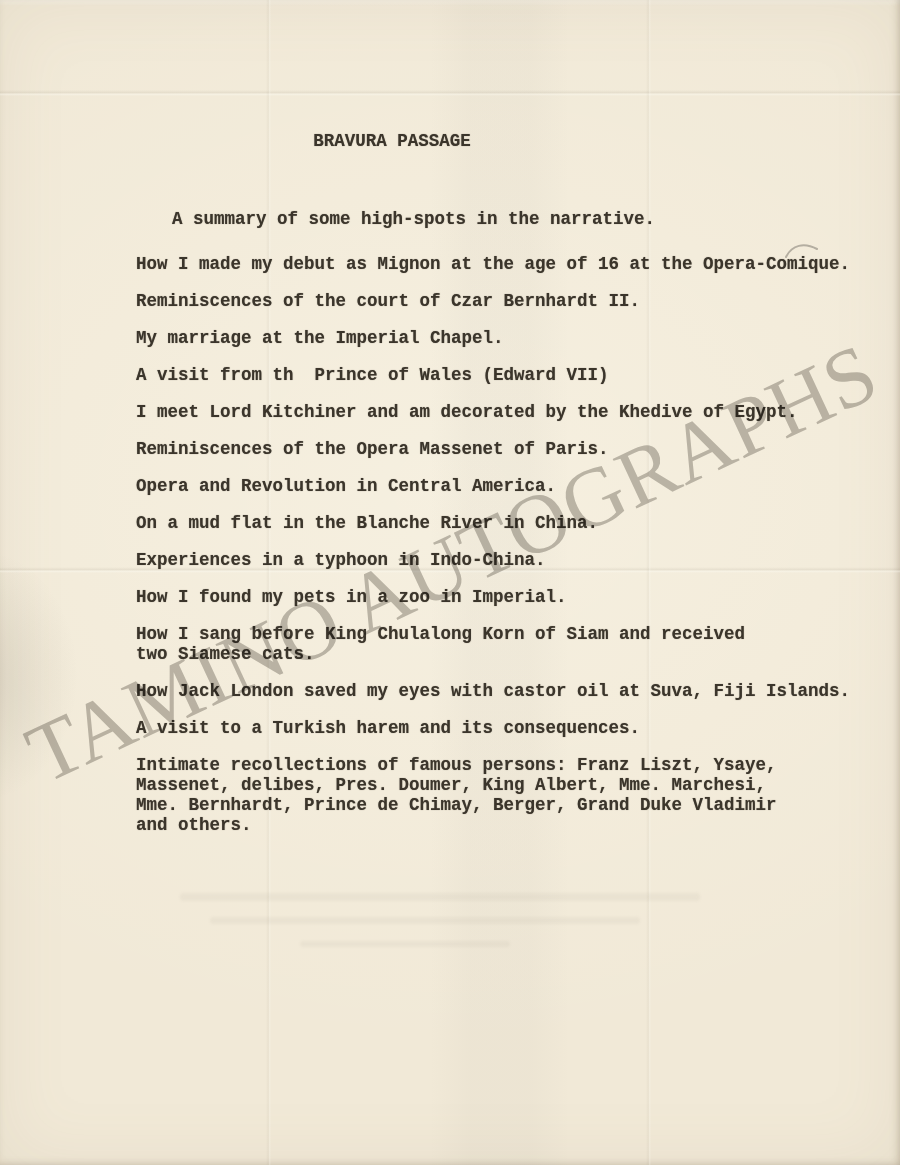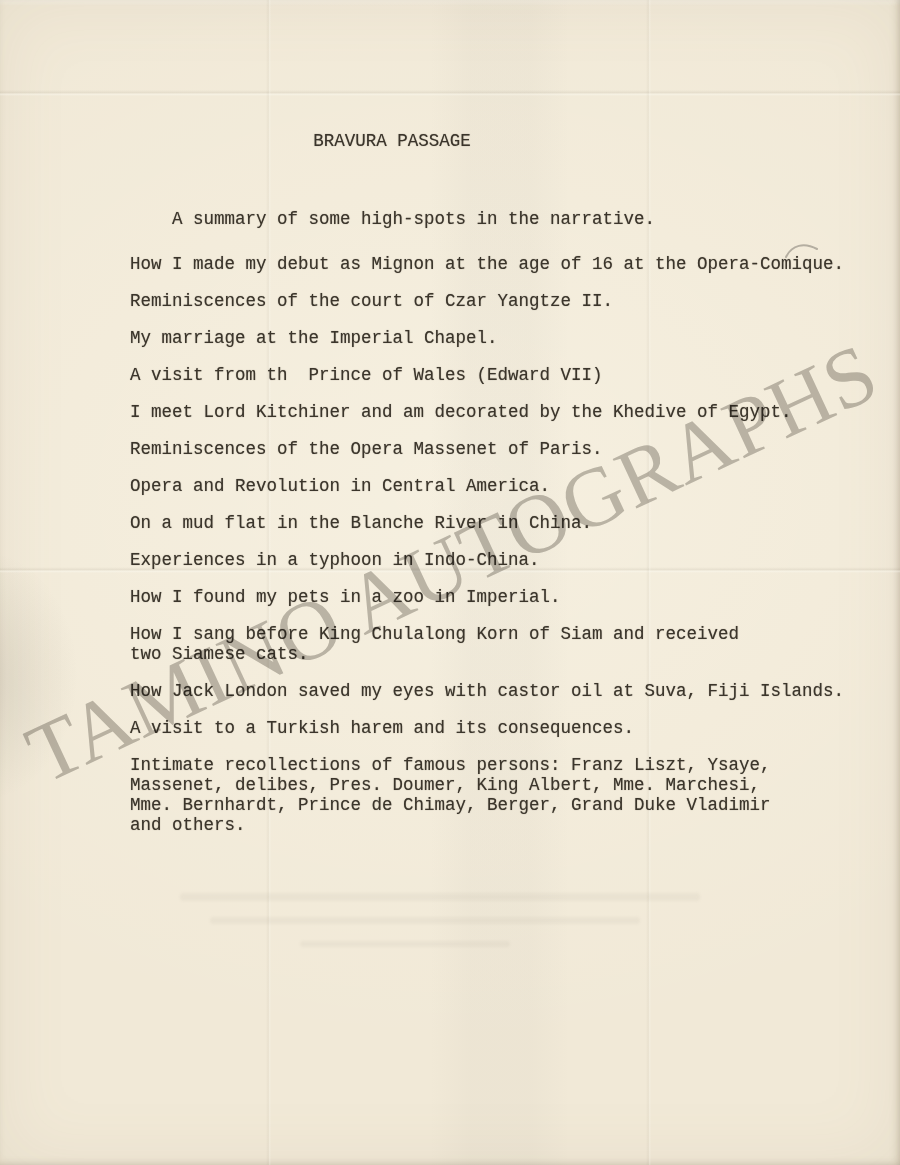--- a/index.html
+++ b/index.html
@@ -36,34 +36,34 @@
     background:linear-gradient(180deg, rgba(255,255,248,0) 0%, rgba(120,110,90,0.10) 45%, rgba(255,255,248,0.35) 70%, rgba(255,255,248,0) 100%);
   }
   .crease-v{
     top:0;height:1165px;width:5px;
     background:linear-gradient(90deg, rgba(120,110,90,0) 0%, rgba(120,110,90,0.07) 45%, rgba(255,255,248,0.25) 75%, rgba(255,255,248,0) 100%);
   }
   
   .doc{position:absolute;inset:0;color:var(--ink);}
   .type{
     font-size:17.5px;
-    font-weight:400;
+    font-weight:700;
     letter-spacing:0;
     color:var(--ink);
     text-shadow:0 0 1px rgba(59,53,43,0.55);
   }
   .header{
     position:absolute;left:130px;top:130px;width:524px;
     text-align:center;line-height:22px;
   }
   .summary{
     position:absolute;left:172px;top:209px;white-space:pre;
   }
   .items{
-    position:absolute;left:130px;top:254px;width:762px;
+    position:absolute;left:136px;top:254px;width:762px;
   }
   .item{
     white-space:pre-wrap;
     line-height:20px;
     margin:0 0 17px 0;
   }
   
   .watermark{
     position:absolute;left:452px;top:563px;
     transform:translate(-50%,-50%) rotate(-25deg);
@@ -94,21 +94,21 @@
 
   <div class="doc">
     <div class="header">
       <div class="type">BRAVURA PASSAGE</div>
     </div>
 
     <div class="summary type">A summary of some high-spots in the narrative.</div>
 
     <div class="items type">
         <div class="item">How I made my debut as Mignon at the age of 16 at the Opera-Comique.</div>
-        <div class="item">Reminiscences of the court of Czar Yangtze II.</div>
+        <div class="item">Reminiscences of the court of Czar Bernhardt II.</div>
         <div class="item">My marriage at the Imperial Chapel.</div>
         <div class="item">A visit from th  Prince of Wales (Edward VII)</div>
         <div class="item">I meet Lord Kitchiner and am decorated by the Khedive of Egypt.</div>
         <div class="item">Reminiscences of the Opera Massenet of Paris.</div>
         <div class="item">Opera and Revolution in Central America.</div>
         <div class="item">On a mud flat in the Blanche River in China.</div>
         <div class="item">Experiences in a typhoon in Indo-China.</div>
         <div class="item">How I found my pets in a zoo in Imperial.</div>
         <div class="item">How I sang before King Chulalong Korn of Siam and received
 two Siamese cats.</div>

